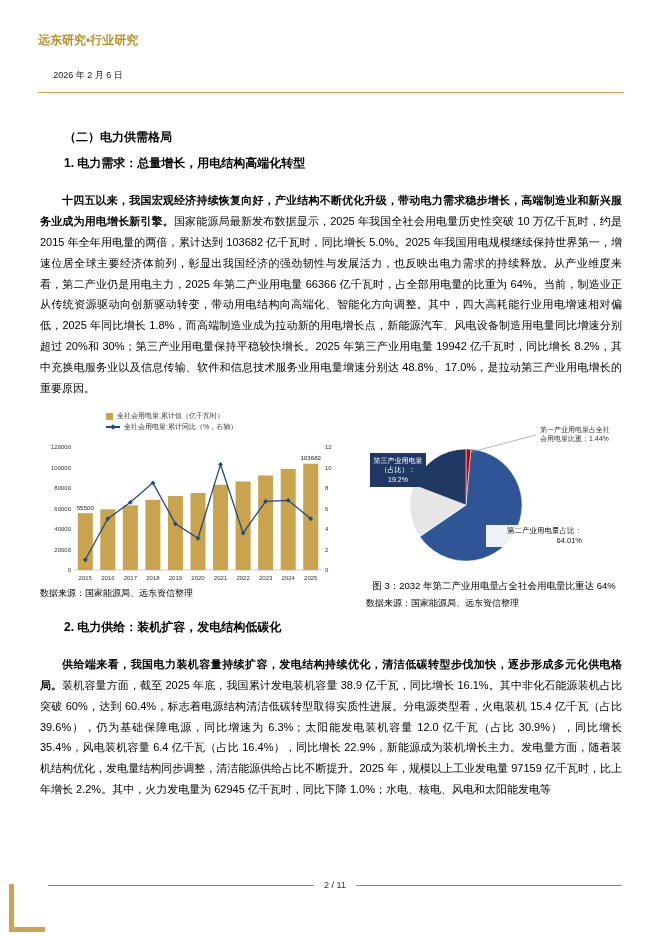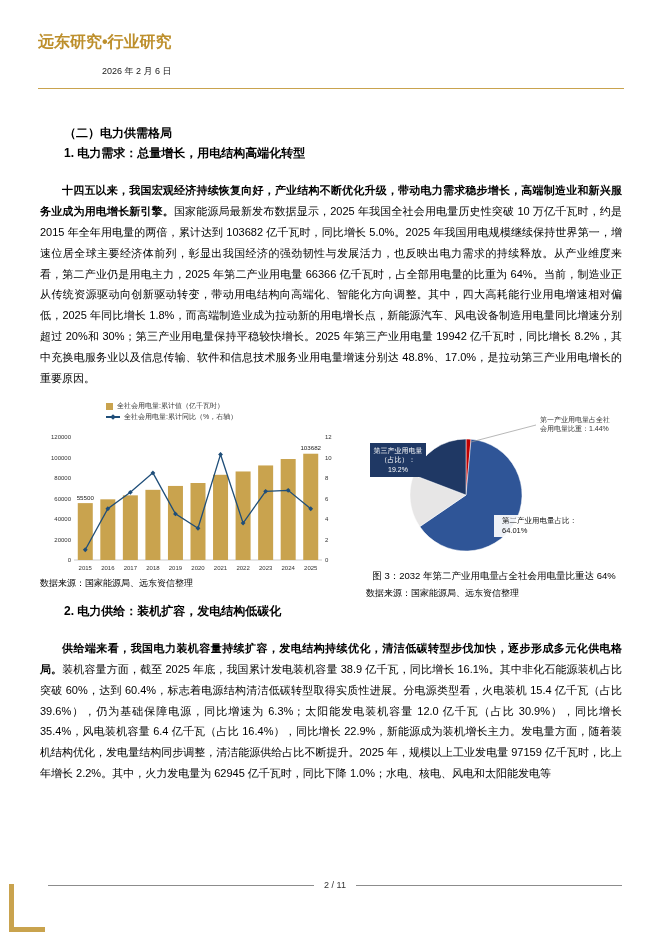--- a/index.html
+++ b/index.html
@@ -6,44 +6,44 @@
   html,body{background:#ffffff;}
   .page{width:662px;height:936px;position:relative;background:#fff;
         font-family:"Liberation Sans","DejaVu Sans",sans-serif;color:#000;overflow:hidden;}
   .header{display:flex;justify-content:space-between;align-items:flex-start;padding:26px 38px 0 38px;}
   .logo{display:flex;align-items:center;}
   .logo-mark{width:46px;height:46px;}
   .logo-text{margin-left:9px;}
   .brand-cn{font-size:20px;font-weight:bold;color:#4d4d4f;letter-spacing:4px;white-space:nowrap;}
   .brand-en{font-size:7px;color:#5a5a5c;letter-spacing:2.6px;margin-top:4px;white-space:nowrap;}
   .header-right{text-align:right;padding-top:6px;}
-  .series{font-size:16px;font-weight:bold;color:#bd8f2c;}
-  .date{font-size:9px;color:#1a1a1a;margin-top:12px;}
+  .series{font-size:12px;font-weight:bold;color:#bd8f2c;}
+  .date{font-size:9px;color:#1a1a1a;margin-top:20px;text-align:center;}
   .rule{border-top:1px solid #c9a34e;margin:10px 38px 0 38px;}
   .body{padding:0 40px;}
   .h-section{font-size:12px;font-weight:bold;margin-top:36px;text-indent:2em;}
-  .h-sub{font-size:12px;font-weight:bold;margin-top:3px;text-indent:2em;}
+  .h-sub{font-size:12px;font-weight:bold;margin-top:9px;text-indent:2em;}
   .h-sub2{}
   .para{font-size:11px;line-height:1.9;text-align:justify;text-indent:2em;margin-top:18px;}
   .bold{font-weight:bold;}
   .figures{display:flex;justify-content:space-between;margin-top:12px;}
   .fig-left{width:308px;}
   .fig-right{width:256px;}
   .legend{font-size:7px;color:#333;padding-left:66px;line-height:1.55;}
   .legend-item{display:flex;align-items:center;}
   .sw-bar{width:7px;height:7px;background:#c9a34e;margin-right:4px;flex:none;}
   .sw-line{width:14px;height:2px;background:#1f4e79;margin-right:4px;flex:none;position:relative;}
   .sw-line::after{content:"";position:absolute;left:5px;top:-1.5px;width:4px;height:4px;background:#1f4e79;transform:rotate(45deg);}
   .caption{font-size:9.5px;text-align:center;margin-top:5px;}
   .source{font-size:9px;margin-top:4px;}
   .pie-wrap{position:relative;width:250px;height:150px;margin-top:14px;}
   .plbl{position:absolute;}
   .plbl-primary{left:174px;top:0;width:74px;font-size:7px;line-height:1.3;color:#333;}
   .plbl-tertiary{left:4px;top:28px;width:56px;background:#1f3864;color:#fff;font-size:7px;line-height:1.35;padding:3px 2px;text-align:center;}
-  .plbl-secondary{left:128px;top:100px;width:104px;background:rgba(255,255,255,0.92);font-size:7.5px;line-height:1.35;text-align:left;padding:1px 8px;color:#111;}
+  .plbl-secondary{left:120px;top:100px;width:104px;background:rgba(255,255,255,0.92);font-size:7.5px;line-height:1.35;text-align:right;padding:1px 8px;color:#111;}
   .footer{position:absolute;left:48px;right:40px;bottom:46px;display:flex;align-items:center;}
   .fline{flex:1;border-top:1px solid #8c8c8c;}
   .pageno{font-size:9px;color:#333;padding:0 10px;}
   .corner{position:absolute;left:9px;bottom:4px;width:36px;height:48px;
           border-left:5px solid #c9a34e;border-bottom:5px solid #c9a34e;}
   svg{font-family:inherit;display:block;}
 </style>
 </head>
 <body>
 

